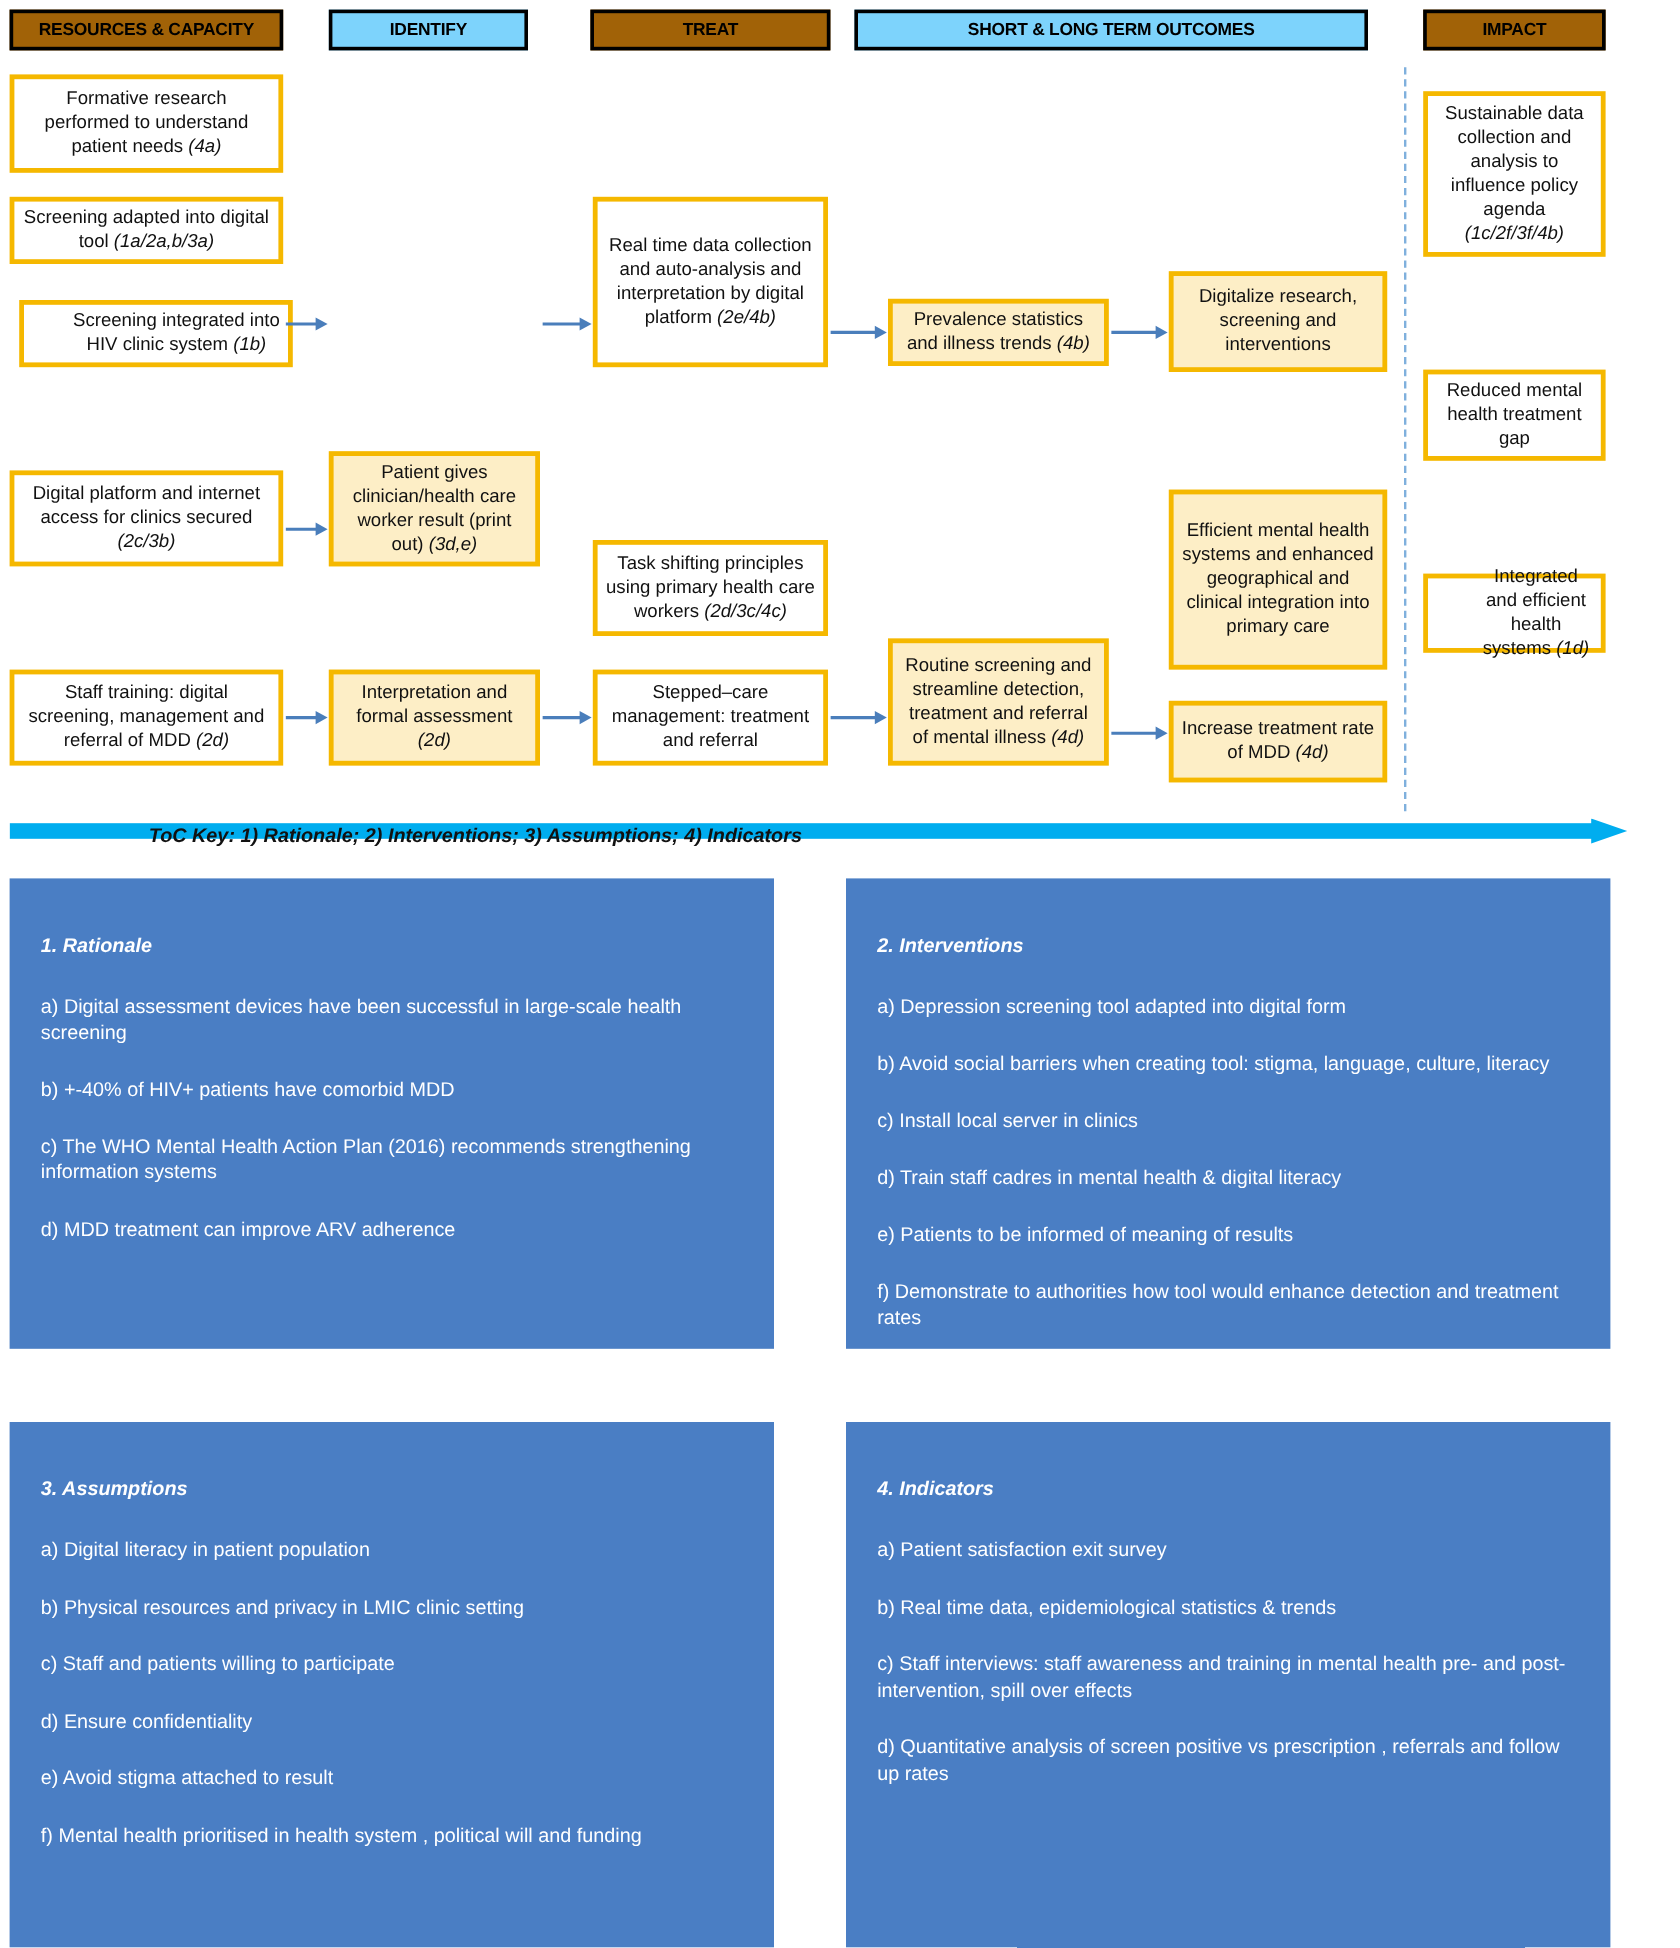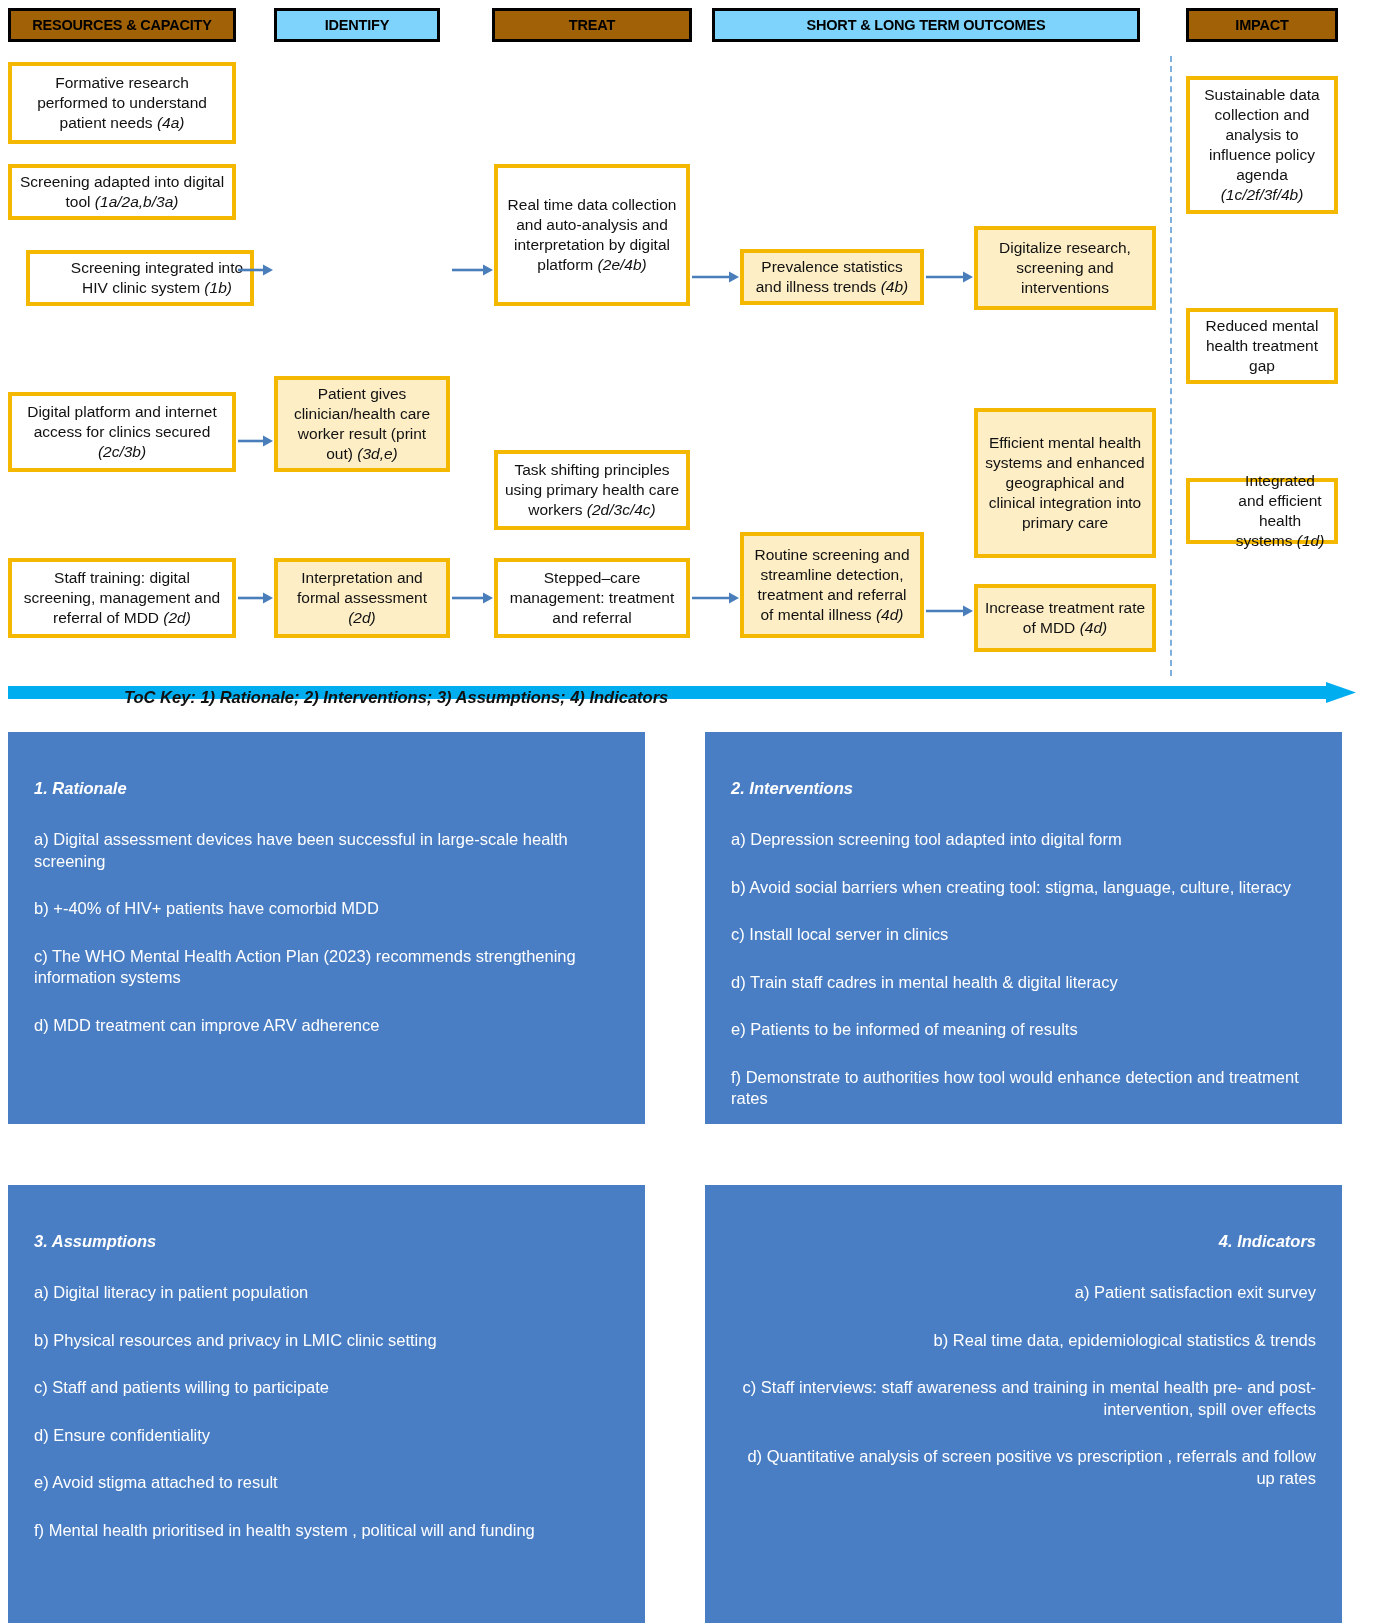--- a/index.html
+++ b/index.html
@@ -112,21 +112,21 @@
   <div class="hdr" style="left:1186px; top:8px; width:152px; height:34px;">
     <span>IMPACT</span>
   </div>
 
   <div class="box" style="left:8px; top:62px; width:228px; height:82px;">
     <span>Formative research performed to understand patient needs <em>(4a)</em></span>
   </div>
   <div class="box" style="left:8px; top:164px; width:228px; height:56px;">
     <span>Screening adapted into digital tool <em>(1a/2a,b/3a)</em></span>
   </div>
-  <div class="box" style="left:26px; top:250px; width:228px; height:56px;padding-left:40px;">
+  <div class="box" style="left:16px; top:250px; width:228px; height:56px;padding-left:40px;">
     <span>Screening integrated into HIV clinic system <em>(1b)</em></span>
   </div>
   <div class="box" style="left:8px; top:392px; width:228px; height:80px;">
     <span>Digital platform and internet access for clinics secured <em>(2c/3b)</em></span>
   </div>
   <div class="box" style="left:8px; top:558px; width:228px; height:80px;">
     <span>Staff training: digital screening, management and referral of MDD <em>(2d)</em></span>
   </div>
 
   <div class="box cream" style="left:274px; top:376px; width:176px; height:96px;">
@@ -237,21 +237,21 @@
   </div>
 
   <div class="tockey" style="left:124px; top:688px;">
     <span>ToC Key: 1) Rationale; 2) Interventions; 3) Assumptions; 4) Indicators</span>
   </div>
 
   <div class="panel" style="left:8px; top:732px; width:637px; height:392px;">
     <div class="ptitle">1. Rationale</div>
     <div class="pitem">a) Digital assessment devices have been successful in large-scale health screening</div>
     <div class="pitem">b) +-40% of HIV+ patients have comorbid MDD</div>
-    <div class="pitem">c) The WHO Mental Health Action Plan (2023) recommends strengthening information systems</div>
+    <div class="pitem">c) The WHO Mental Health Action Plan (2016) recommends strengthening information systems</div>
     <div class="pitem">d) MDD treatment can improve ARV adherence</div>
   </div>
 
   <div class="panel" style="left:705px; top:732px; width:637px; height:392px;">
     <div class="ptitle">2. Interventions</div>
     <div class="pitem">a) Depression screening tool adapted into digital form</div>
     <div class="pitem">b) Avoid social barriers when creating tool: stigma, language, culture, literacy</div>
     <div class="pitem">c) Install local server in clinics</div>
     <div class="pitem">d) Train staff cadres in mental health &amp; digital literacy</div>
     <div class="pitem">e) Patients to be informed of meaning of results</div>
@@ -261,21 +261,21 @@
   <div class="panel" style="left:8px; top:1185px; width:637px; height:438px;">
     <div class="ptitle">3. Assumptions</div>
     <div class="pitem">a) Digital literacy in patient population</div>
     <div class="pitem">b) Physical resources and privacy in LMIC clinic setting</div>
     <div class="pitem">c) Staff and patients willing to participate</div>
     <div class="pitem">d) Ensure confidentiality</div>
     <div class="pitem">e) Avoid stigma attached to result</div>
     <div class="pitem">f) Mental health prioritised in health system , political will and funding</div>
   </div>
 
-  <div class="panel" style="left:705px; top:1185px; width:637px; height:438px;text-align:right;">
+  <div class="panel" style="left:705px; top:1185px; width:637px; height:438px;">
     <div class="ptitle">4. Indicators</div>
     <div class="pitem">a) Patient satisfaction exit survey</div>
     <div class="pitem">b) Real time data, epidemiological statistics &amp; trends</div>
     <div class="pitem">c) Staff interviews: staff awareness and training in mental health pre- and post-intervention, spill over effects</div>
     <div class="pitem">d) Quantitative analysis of  screen positive vs prescription , referrals and follow up rates</div>
   </div>
 
 </div>
 
 </body></html>

